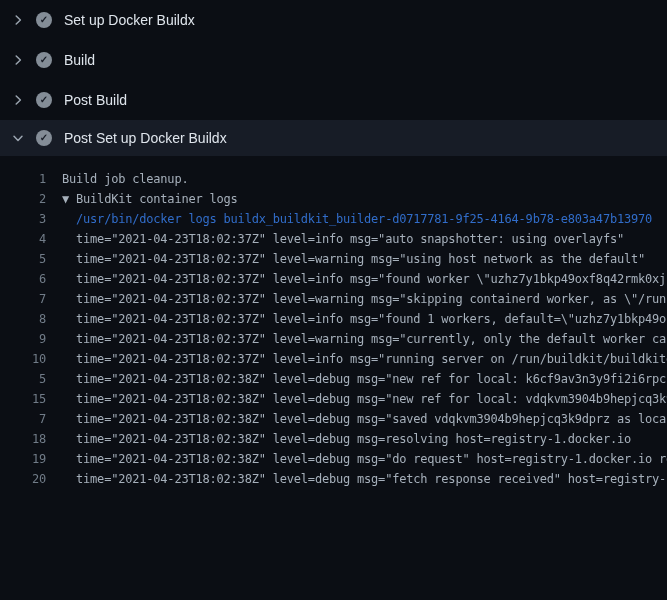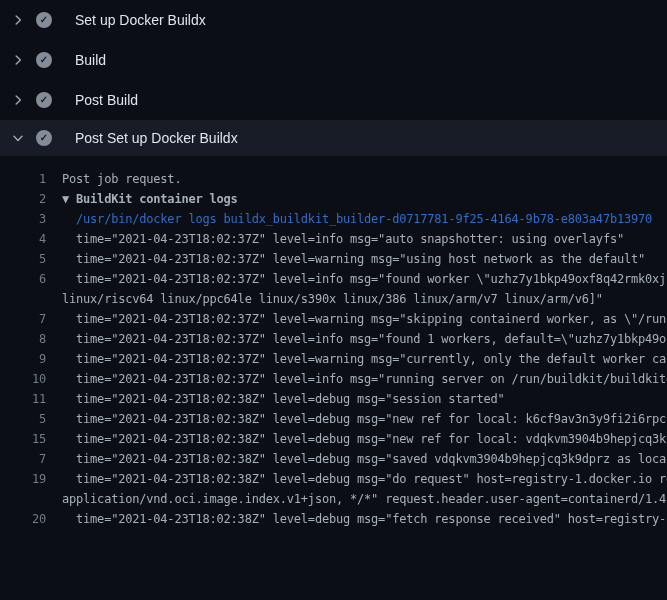--- a/index.html
+++ b/index.html
@@ -23,34 +23,34 @@
   .chev svg{display:block;}
   .chev.down svg{transform:rotate(90deg);}
   .check{
     width:16px;height:16px;border-radius:50%;background:var(--circle);
     margin-left:12px;flex:none;display:flex;align-items:center;justify-content:center;
   }
   .check span{
     color:var(--hl);font-size:10px;font-weight:bold;line-height:1;
     transform:translateY(-0.5px);
   }
-  .lbl{margin-left:23px;font-size:14px;color:var(--header-text);white-space:nowrap;}
+  .lbl{margin-left:12px;font-size:14px;color:var(--header-text);white-space:nowrap;}
   .logarea{
     width:667px;height:444px;padding-top:13px;overflow:hidden;
     font-family:"DejaVu Sans Mono","Liberation Mono",monospace;
     font-size:12px;letter-spacing:-0.2px;line-height:20px;color:var(--log-text);
   }
   .lrow{display:flex;height:20px;overflow:hidden;}
   .ln{
     width:46px;flex:none;text-align:right;color:var(--num);
     user-select:none;cursor:pointer;
   }
   .lt{padding-left:16px;white-space:pre;overflow:hidden;flex:1;}
   .lrow.command .lt{color:var(--cmd);}
-  .lrow.group .lt{cursor:pointer;font-weight:bold;}
+  .lrow.group .lt{cursor:pointer;}
 </style>
 </head>
 <body>
 
 <div class="steps">
   <div class="step">
     <span class="chev">
         <svg width="12" height="12" viewBox="0 0 12 12">
           <path d="M4.2 2 L8.4 6 L4.2 10" fill="none" stroke="#9aa4af" stroke-width="1.5" stroke-linecap="round" stroke-linejoin="round"></path>
         </svg>
@@ -93,21 +93,21 @@
       </span>
     <span class="check">
         <span>✓</span>
       </span>
     <span class="lbl">Post Set up Docker Buildx</span>
   </div>
 </div>
 <div class="logarea">
   <div class="lrow plain">
     <span class="ln">1</span>
-    <span class="lt">Post job request.</span>
+    <span class="lt">Build job cleanup.</span>
   </div>
 
   <div class="lrow group">
     <span class="ln">2</span>
     <span class="lt">▼ BuildKit container logs</span>
   </div>
 
   <div class="lrow command">
     <span class="ln">3</span>
     <span class="lt">  /usr/bin/docker logs buildx_buildkit_builder-d0717781-9f25-4164-9b78-e803a47b13970</span>
@@ -121,24 +121,20 @@
   <div class="lrow plain">
     <span class="ln">5</span>
     <span class="lt">  time="2021-04-23T18:02:37Z" level=warning msg="using host network as the default"</span>
   </div>
 
   <div class="lrow plain">
     <span class="ln">6</span>
     <span class="lt">  time="2021-04-23T18:02:37Z" level=info msg="found worker \"uzhz7y1bkp49oxf8q42rmk0xj</span>
   </div>
 
-  <div class="lrow wrap">
-    <span class="ln"></span>
-    <span class="lt">linux/riscv64 linux/ppc64le linux/s390x linux/386 linux/arm/v7 linux/arm/v6]"</span>
-  </div>
 
   <div class="lrow plain">
     <span class="ln">7</span>
     <span class="lt">  time="2021-04-23T18:02:37Z" level=warning msg="skipping containerd worker, as \"/run</span>
   </div>
 
   <div class="lrow plain">
     <span class="ln">8</span>
     <span class="lt">  time="2021-04-23T18:02:37Z" level=info msg="found 1 workers, default=\"uzhz7y1bkp49o</span>
   </div>
@@ -146,51 +142,47 @@
   <div class="lrow plain">
     <span class="ln">9</span>
     <span class="lt">  time="2021-04-23T18:02:37Z" level=warning msg="currently, only the default worker ca</span>
   </div>
 
   <div class="lrow plain">
     <span class="ln">10</span>
     <span class="lt">  time="2021-04-23T18:02:37Z" level=info msg="running server on /run/buildkit/buildkitd</span>
   </div>
 
-  <div class="lrow plain">
-    <span class="ln">11</span>
-    <span class="lt">  time="2021-04-23T18:02:38Z" level=debug msg="session started"</span>
-  </div>
 
   <div class="lrow plain">
     <span class="ln">5</span>
     <span class="lt">  time="2021-04-23T18:02:38Z" level=debug msg="new ref for local: k6cf9av3n3y9fi2i6rpc</span>
   </div>
 
 
 
   <div class="lrow plain">
     <span class="ln">15</span>
     <span class="lt">  time="2021-04-23T18:02:38Z" level=debug msg="new ref for local: vdqkvm3904b9hepjcq3k9</span>
   </div>
 
 
   <div class="lrow plain">
     <span class="ln">7</span>
     <span class="lt">  time="2021-04-23T18:02:38Z" level=debug msg="saved vdqkvm3904b9hepjcq3k9dprz as loca</span>
   </div>
 
+  <div class="lrow plain">
+    <span class="ln">18</span>
+    <span class="lt">  time="2021-04-23T18:02:38Z" level=debug msg=resolving host=registry-1.docker.io</span>
+  </div>
 
   <div class="lrow plain">
     <span class="ln">19</span>
     <span class="lt">  time="2021-04-23T18:02:38Z" level=debug msg="do request" host=registry-1.docker.io re</span>
   </div>
 
-  <div class="lrow wrap">
-    <span class="ln"></span>
-    <span class="lt">application/vnd.oci.image.index.v1+json, */*" request.header.user-agent=containerd/1.4</span>
-  </div>
 
   <div class="lrow plain">
     <span class="ln">20</span>
     <span class="lt">  time="2021-04-23T18:02:38Z" level=debug msg="fetch response received" host=registry-</span>
   </div>
 </div>
 
 </body></html>

